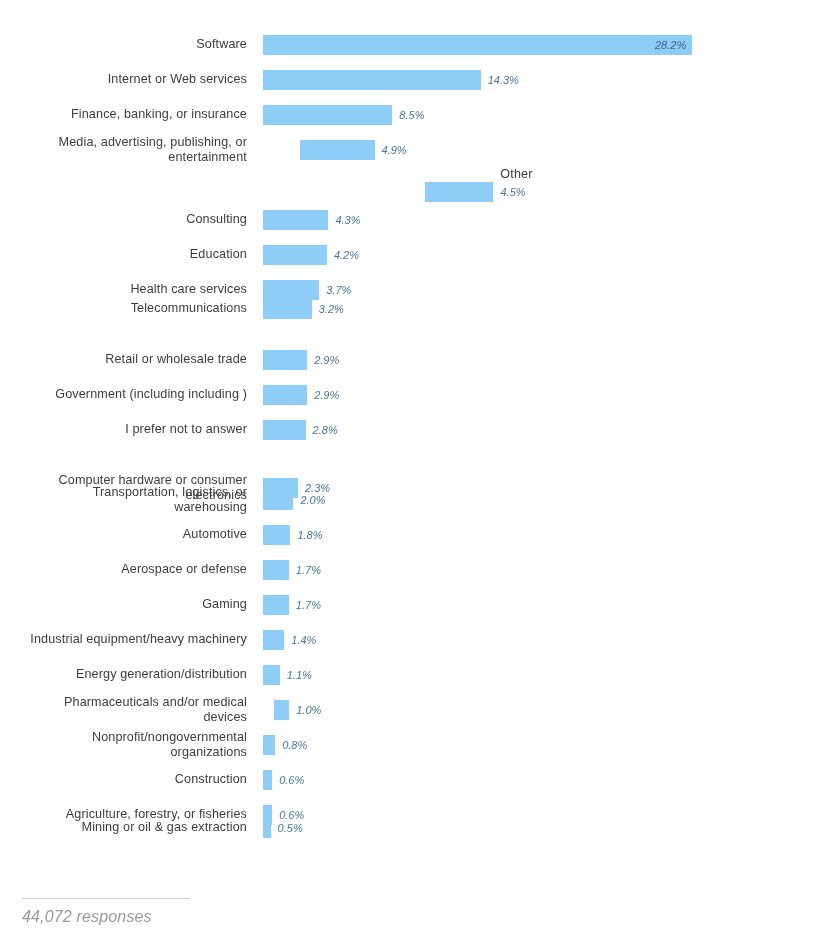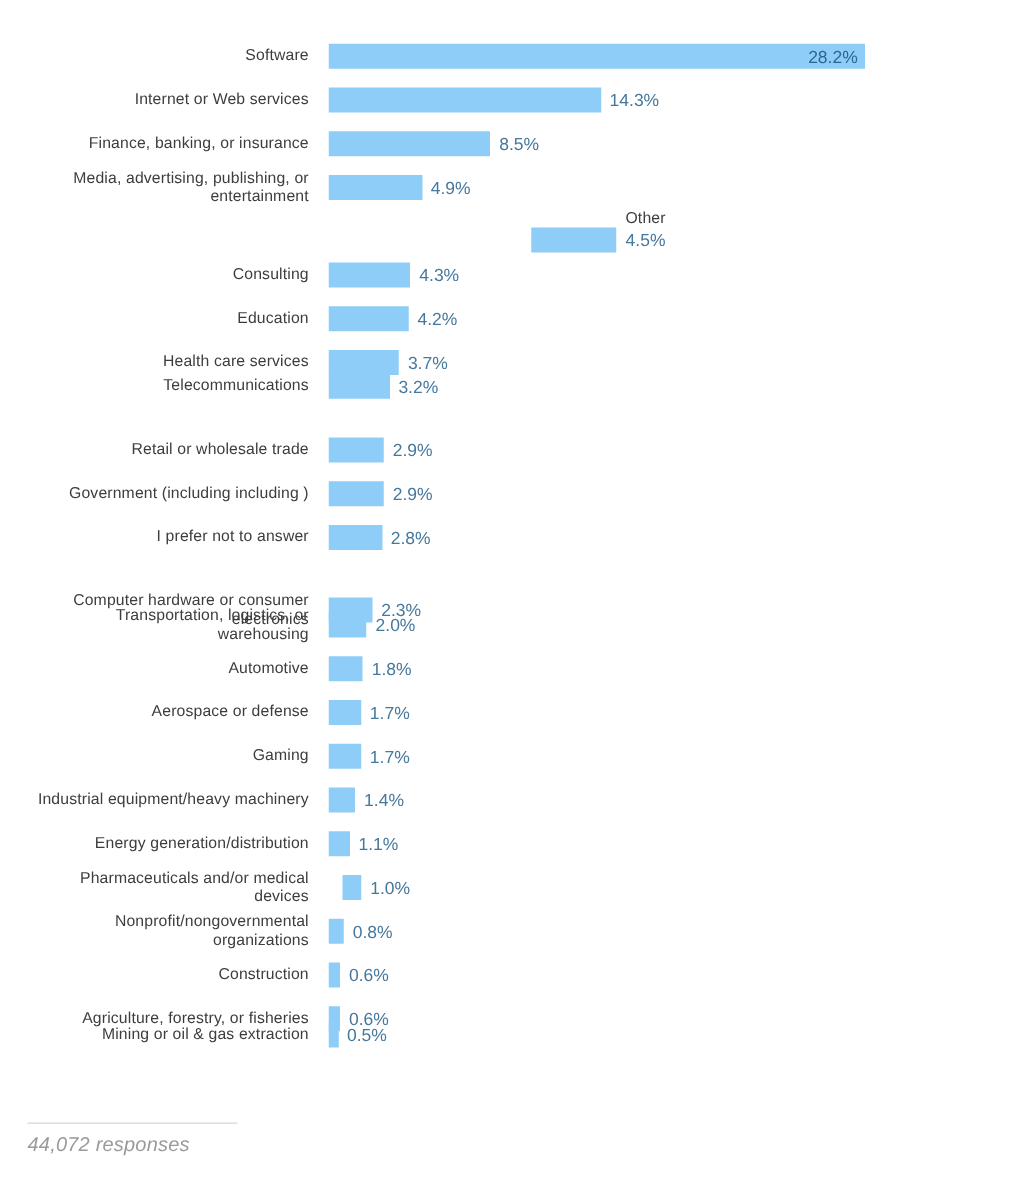--- a/index.html
+++ b/index.html
@@ -62,24 +62,25 @@
     align-items: center;
   }
 
   .bar-fill {
     height: 20px;
     background: #8ecdf8;
     display: block;
   }
 
   .bar-value {
-    font-size: 14px;
+    font-size: 11px;
     color: #46789c;
     white-space: nowrap;
     line-height: 20px;
+    font-style: italic;
   }
 
   .bar-value.outside {
     margin-left: 7px;
   }
 
   .bar-value.inside {
     position: absolute;
     right: 6px;
     top: 50%;
@@ -131,21 +132,21 @@
     </div>
     <div class="bar-row" style="top: 97px;">
       <div class="cat-label">Finance, banking, or insurance</div>
       <div class="bar-area">
         <div class="bar-track">
           <div class="bar-fill" style="width: 129.37px;"></div>
           <span class="bar-value outside">8.5%</span>
         </div>
       </div>
     </div>
-    <div class="bar-row" style="top: 132px;">
+    <div class="bar-row" style="top: 132px; gap: 37px;">
       <div class="cat-label">Media, advertising, publishing, or
 entertainment</div>
       <div class="bar-area">
         <div class="bar-track">
           <div class="bar-fill" style="width: 74.578px;"></div>
           <span class="bar-value outside">4.9%</span>
         </div>
       </div>
     </div>
     <div class="bar-row" style="top: 167px; flex-direction: column;">

